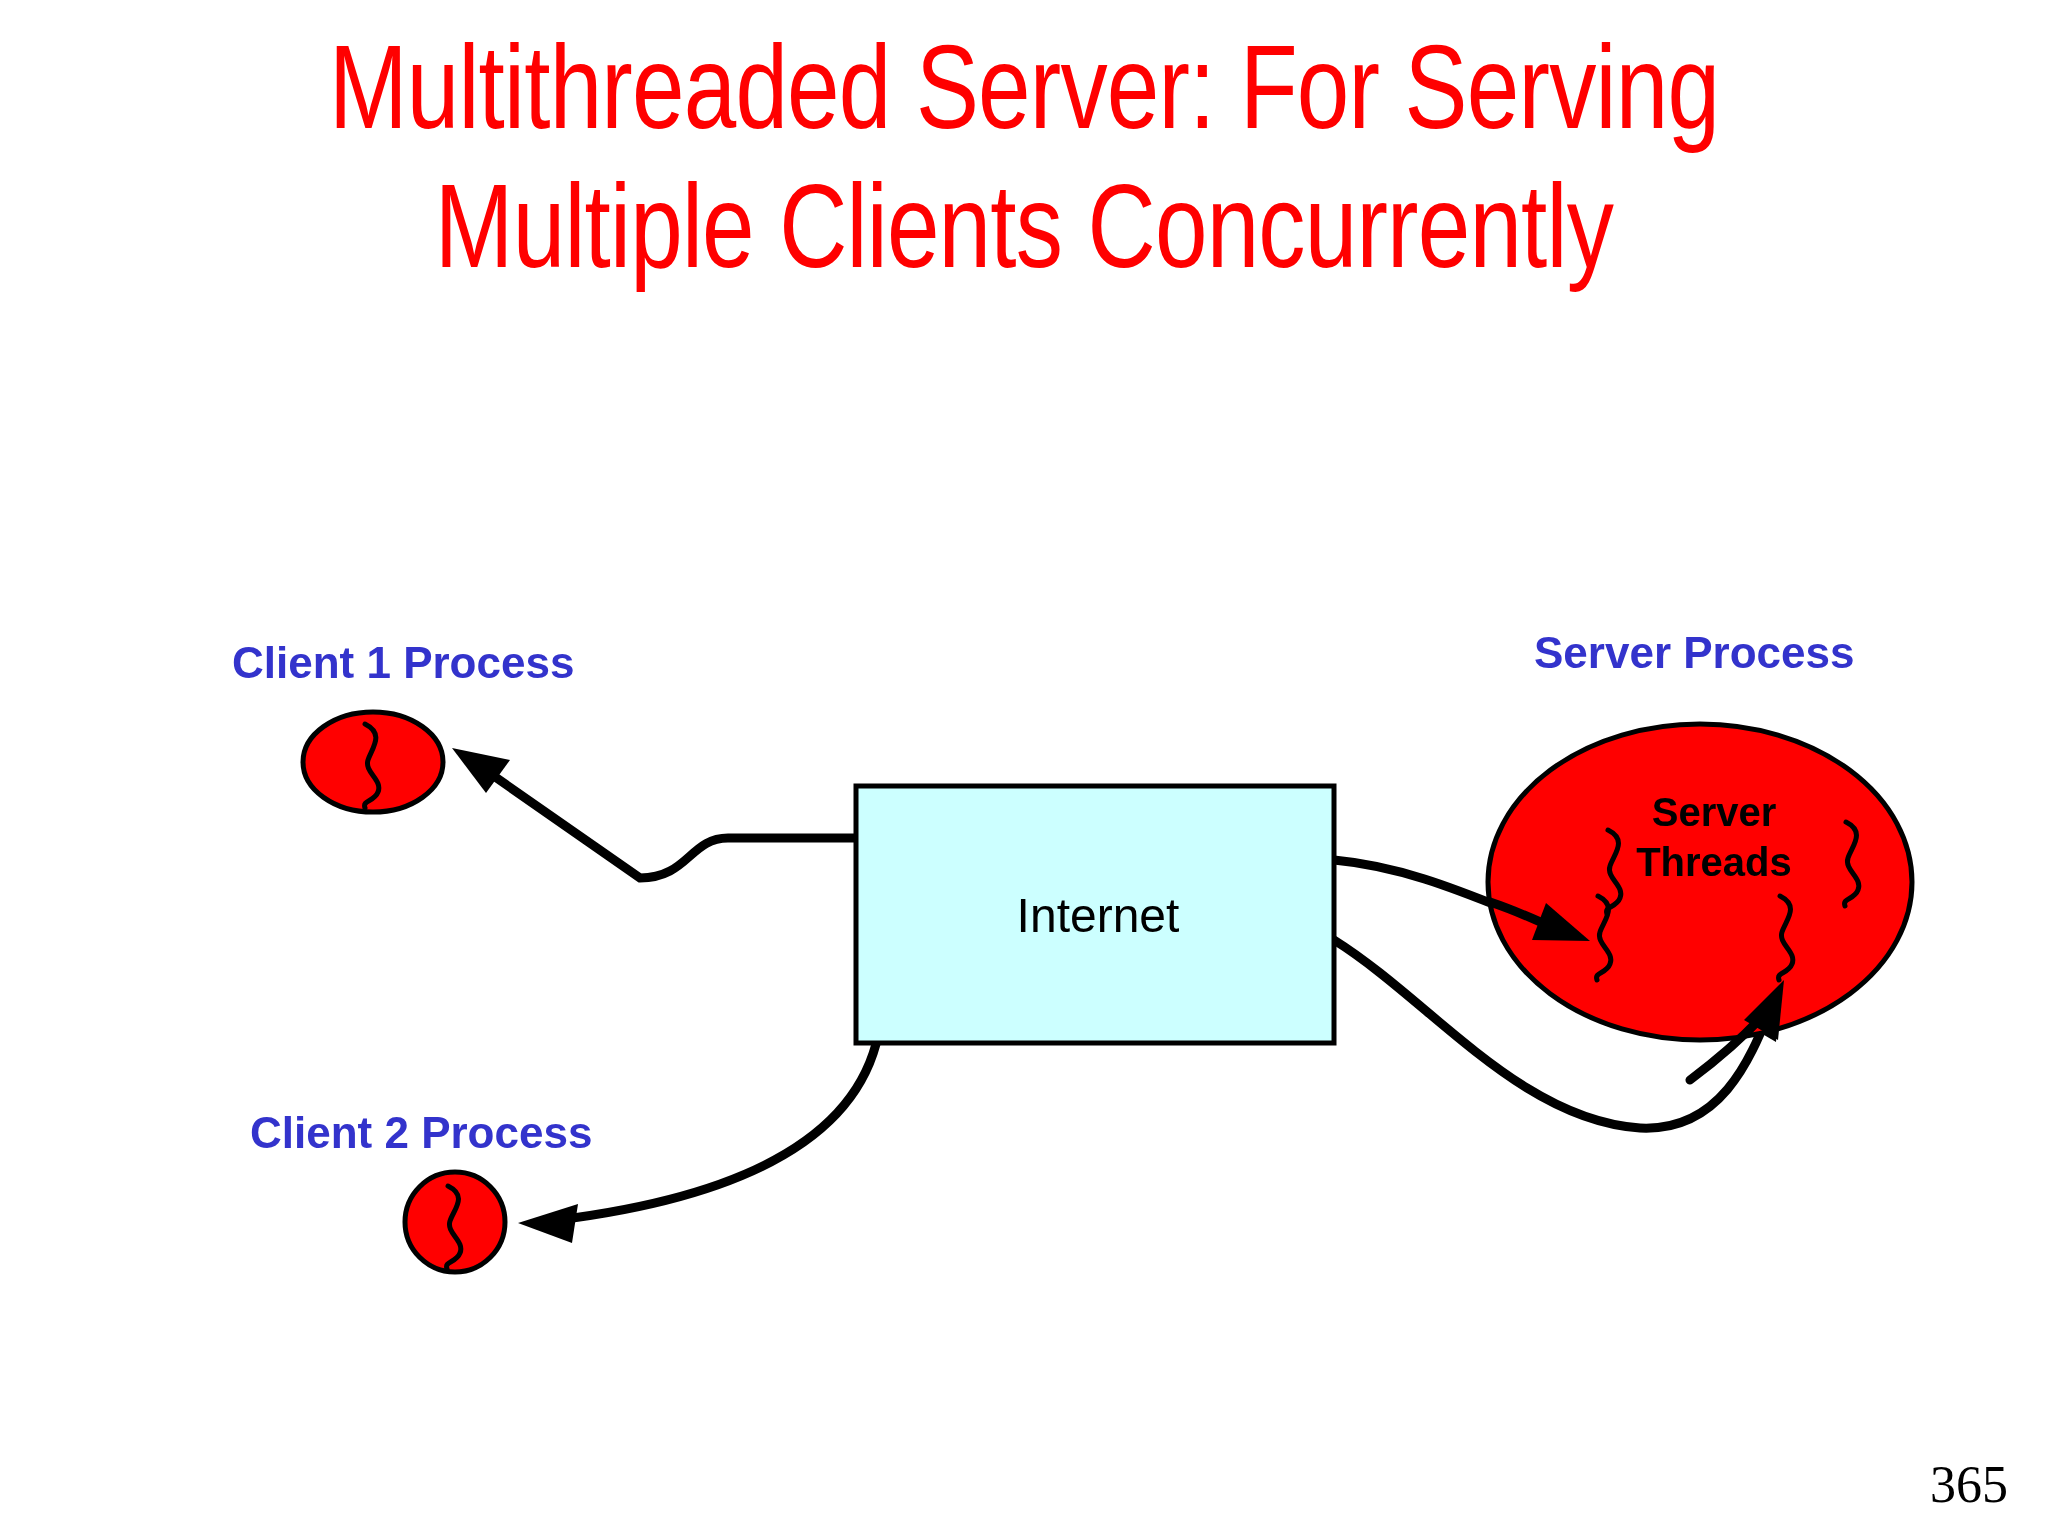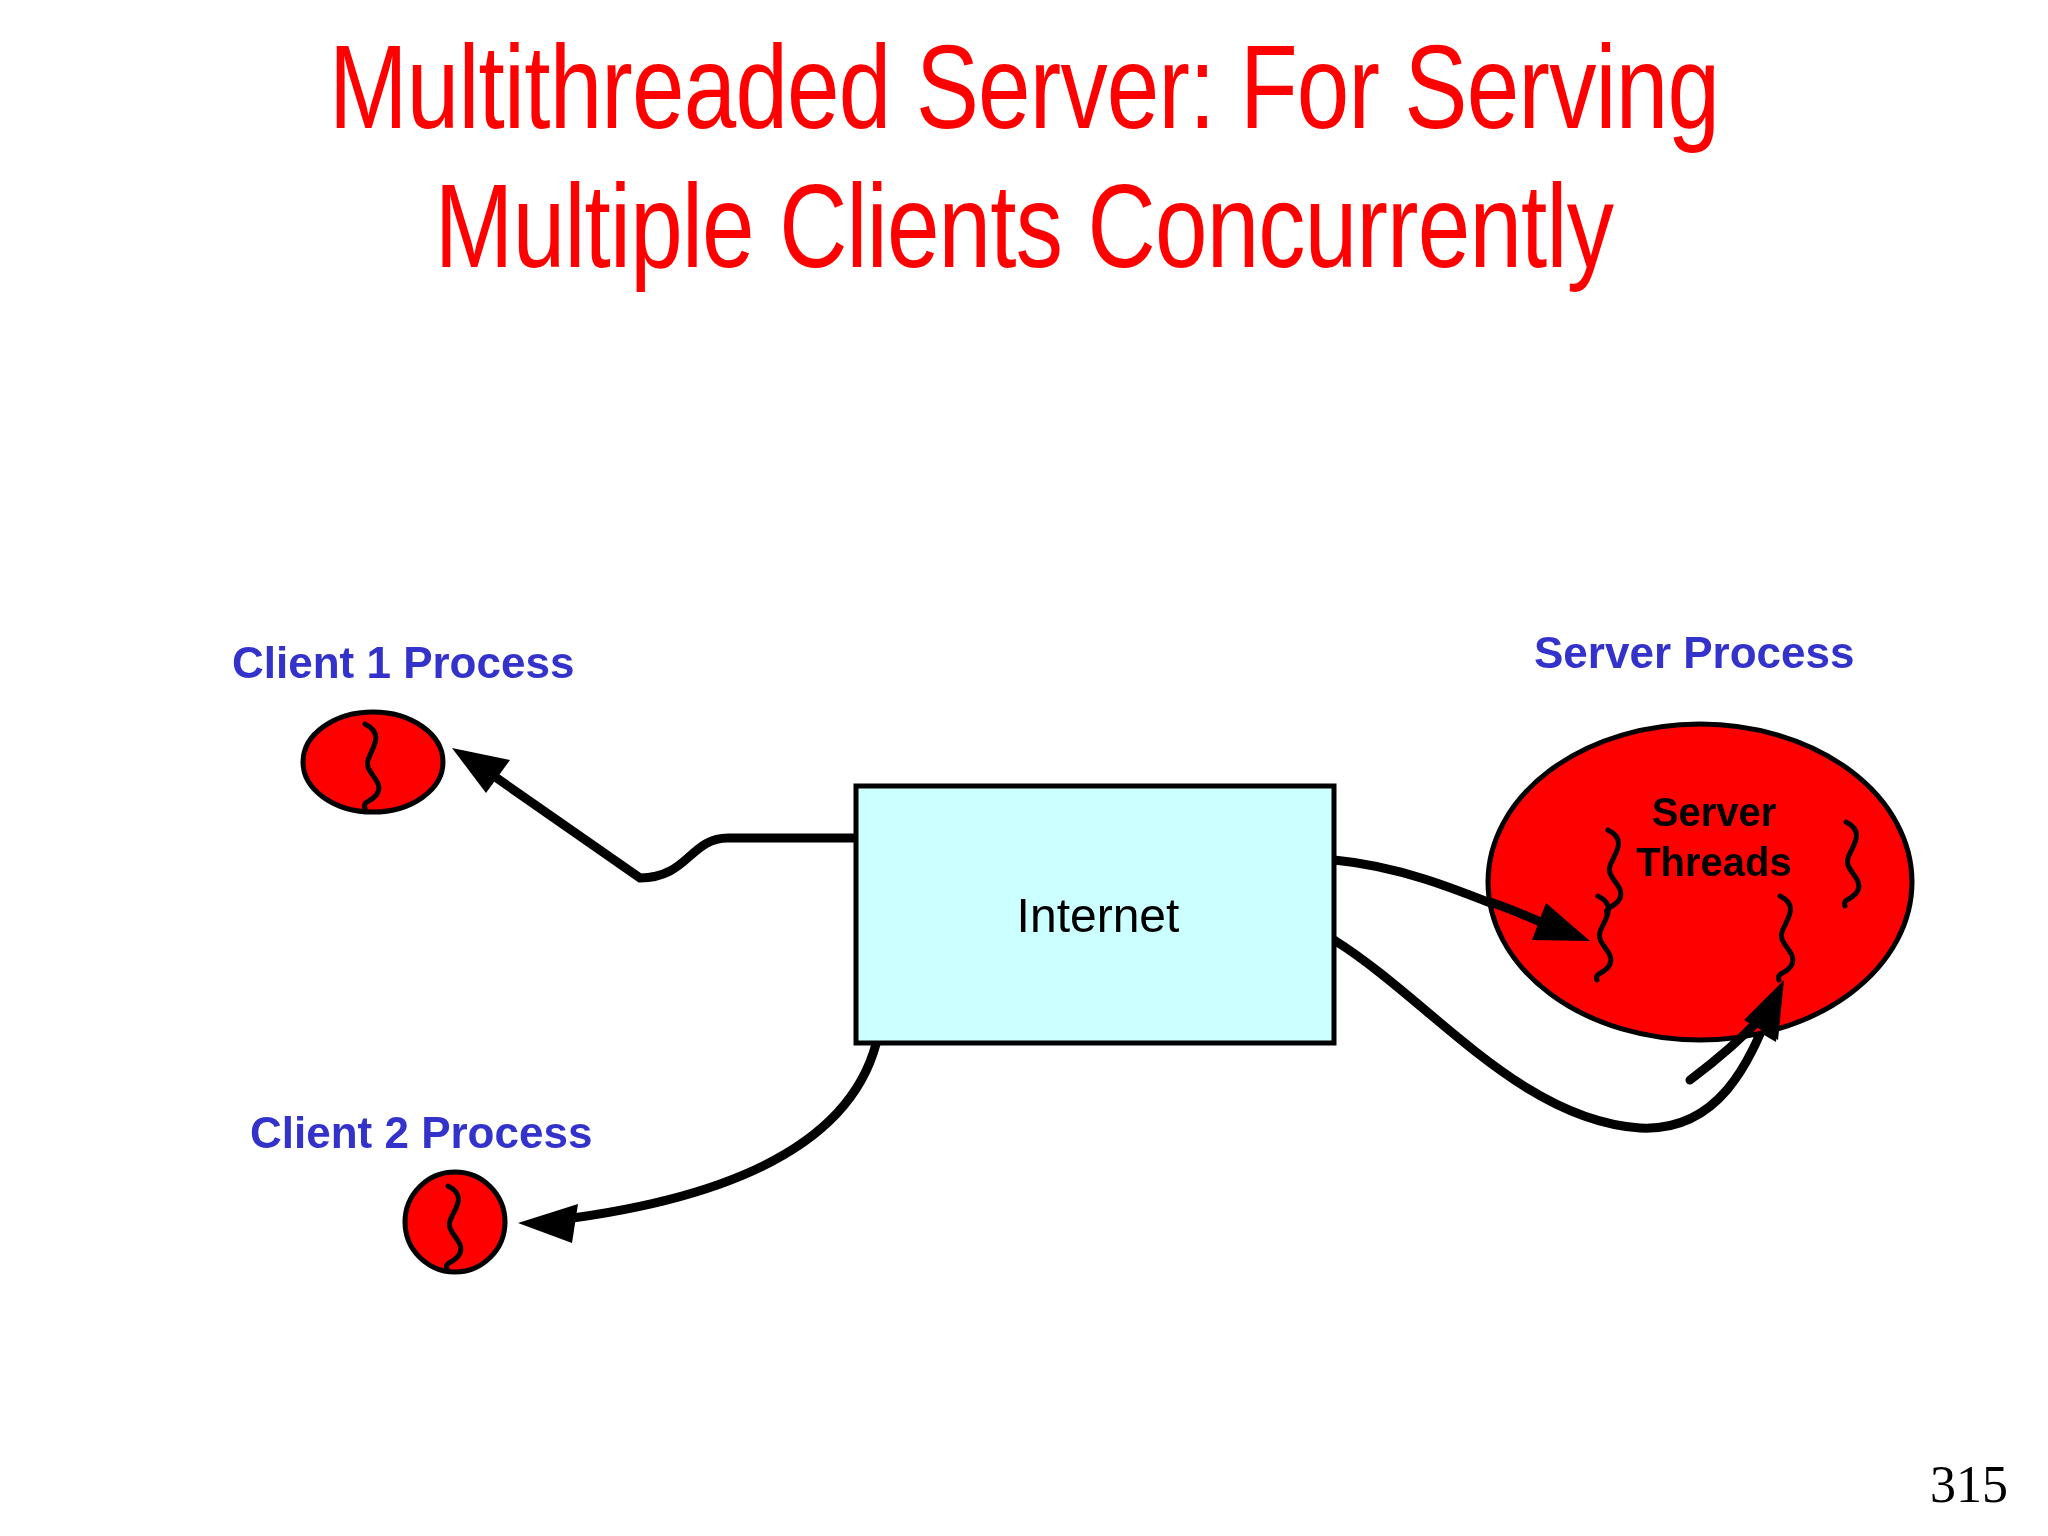--- a/index.html
+++ b/index.html
@@ -160,15 +160,15 @@
       <polygon class="arrow-head" points="1784,980 1778,1040 1744,1020"></polygon>
     </g>
 
     <g>
       <path class="conn" d="M 1490 902 C 1520 912 1545 924 1562 932"></path>
       <polygon class="arrow-head" points="1590,941 1532,940 1546,903"></polygon>
     </g>
 
   </svg>
 
-  <div id="page-number">315</div>
+  <div id="page-number">365</div>
 
 </div>
 
 </body></html>

